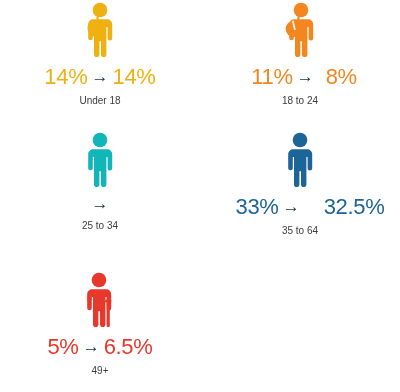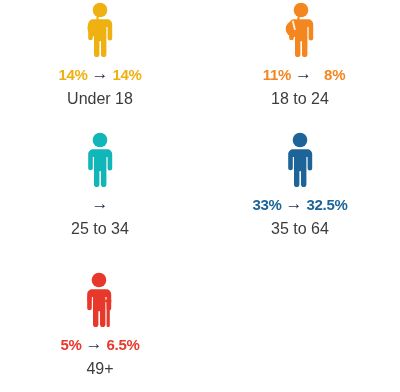--- a/index.html
+++ b/index.html
@@ -48,49 +48,49 @@
   .stat-line {
     display: flex;
     align-items: center;
     justify-content: center;
     gap: 3px;
     white-space: nowrap;
     margin-top: 6px;
   }
 
   .pct {
-    font-size: 15px;
-    font-weight: bold;
+    font-size: 22px;
+    font-weight: normal;
     letter-spacing: -0.3px;
     line-height: 1;
   }
 
   .arrow {
     color: #1d2b45;
     font-size: 17px;
     font-weight: bold;
     line-height: 1;
     position: relative;
     top: -1px;
     padding: 0 1px;
   }
 
   .age-label {
-    font-size: 16px;
+    font-size: 10px;
     color: #3c3c3c;
     line-height: 1.1;
     margin-top: 7px;
     font-weight: normal;
   }
 
   
   .c-under18 .pct { color: #efb111; }
   .c-18to24  .pct { color: #f4861f; margin-left: 8px; }
   .c-25to34  .pct { color: #11b6b9; }
-  .c-35to64  .pct { color: #1d6499; }
+  .c-35to64  .pct { color: #1d6499; margin-left: 20px; }
   .c-65plus  .pct { color: #e8382b; }
 
   .cell-empty { visibility: hidden; }
 </style>
 </head>
 <body>
 
 <div id="infographic">
   <div class="age-grid">
 

